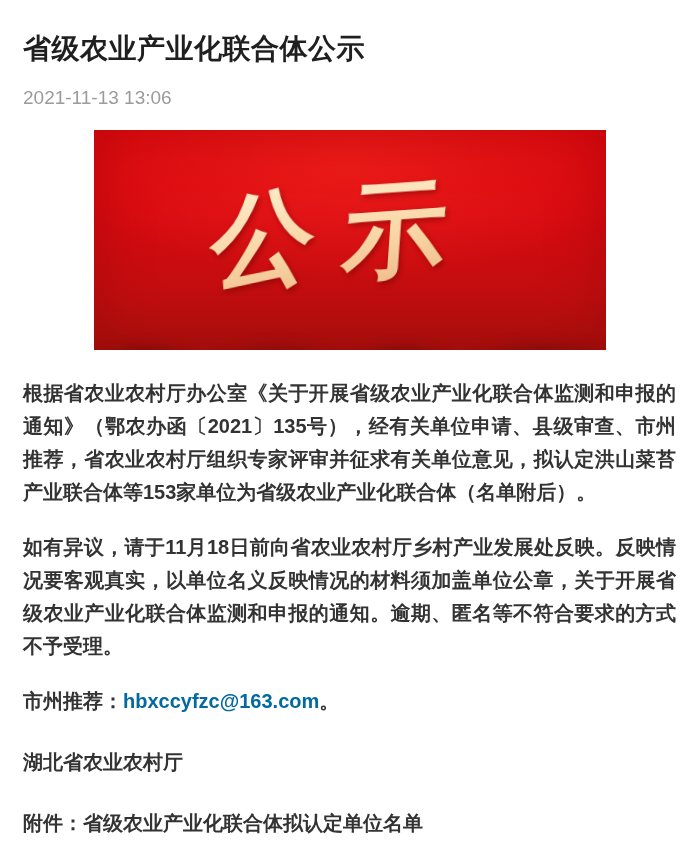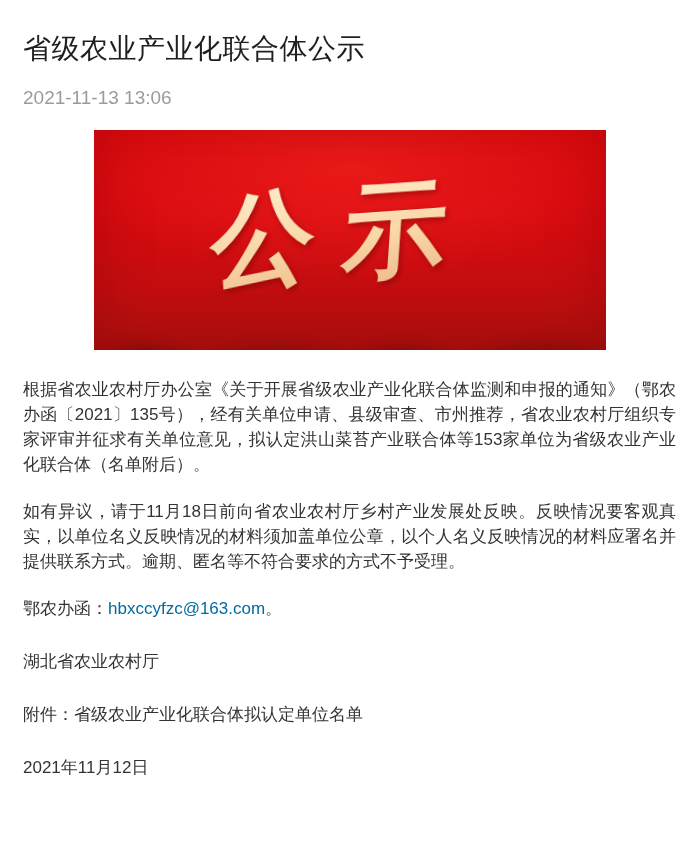--- a/index.html
+++ b/index.html
@@ -13,21 +13,21 @@
     width: 699px;
     height: 865px;
     box-sizing: border-box;
     padding: 33px 23px 0 23px;
     overflow: hidden;
     background: #ffffff;
   }
   .title {
     margin: 0;
     font-size: 28px;
-    font-weight: normal;
+    font-weight: bold;
     line-height: 32px;
     color: #1f1f1f;
     letter-spacing: 0.5px;
   }
   .pubdate {
     margin-top: 25px;
     font-size: 19px;
     line-height: 16px;
     color: #9b9b9b;
   }
@@ -64,47 +64,48 @@
     padding-left: 28px;
     white-space: nowrap;
     background: linear-gradient(175deg, #ffeecd 8%, #f8d6a6 55%, #edb483 96%);
     -webkit-background-clip: text;
     background-clip: text;
     color: transparent;
     filter: drop-shadow(2px 3px 3px rgba(100,0,0,0.45));
   }
   .para {
     margin: 22px 0 0 0;
-    font-size: 17px;
-    line-height: 25px;
+    font-size: 20px;
+    line-height: 33px;
     color: #333333;
     text-align: justify;
+    font-weight: bold;
   }
   .para.gap-lg { margin-top: 28px; }
   .email-address { color: #0369a1; }
 </style>
 </head>
 <body>
 
 <div class="page">
 
   <h1 class="title">省级农业产业化联合体公示</h1>
 
   <div class="pubdate">2021-11-13 13:06</div>
 
   <figure class="banner" style="margin-block:24px 0; margin-inline:auto;">
     <div class="banner-shade"></div>
     <div class="banner-text">公示</div>
   </figure>
 
   <p class="para" style="margin-top:27px;">根据省农业农村厅办公室《关于开展省级农业产业化联合体监测和申报的通知》（鄂农办函〔2021〕135号），经有关单位申请、县级审查、市州推荐，省农业农村厅组织专家评审并征求有关单位意见，拟认定洪山菜苔产业联合体等153家单位为省级农业产业化联合体（名单附后）。</p>
 
-  <p class="para">如有异议，请于11月18日前向省农业农村厅乡村产业发展处反映。反映情况要客观真实，以单位名义反映情况的材料须加盖单位公章，以个人名义反映情况的材料应署名并提供联系方式。逾期、匿名等不符合要求的方式不予受理。</p>
+  <p class="para">如有异议，请于11月18日前向省农业农村厅乡村产业发展处反映。反映情况要客观真实，以单位名义反映情况的材料须加盖单位公章，关于开展省级农业产业化联合体监测和申报的通知。逾期、匿名等不符合要求的方式不予受理。</p>
 
-  <p class="para"><span>鄂农办函：</span><span class="email-address">hbxccyfzc@163.com</span><span>。</span></p>
+  <p class="para"><span>市州推荐：</span><span class="email-address">hbxccyfzc@163.com</span><span>。</span></p>
 
   <p class="para gap-lg">湖北省农业农村厅</p>
 
   <p class="para gap-lg">附件：省级农业产业化联合体拟认定单位名单</p>
 
   <p class="para gap-lg">2021年11月12日</p>
 
 </div>
 
 </body></html>

